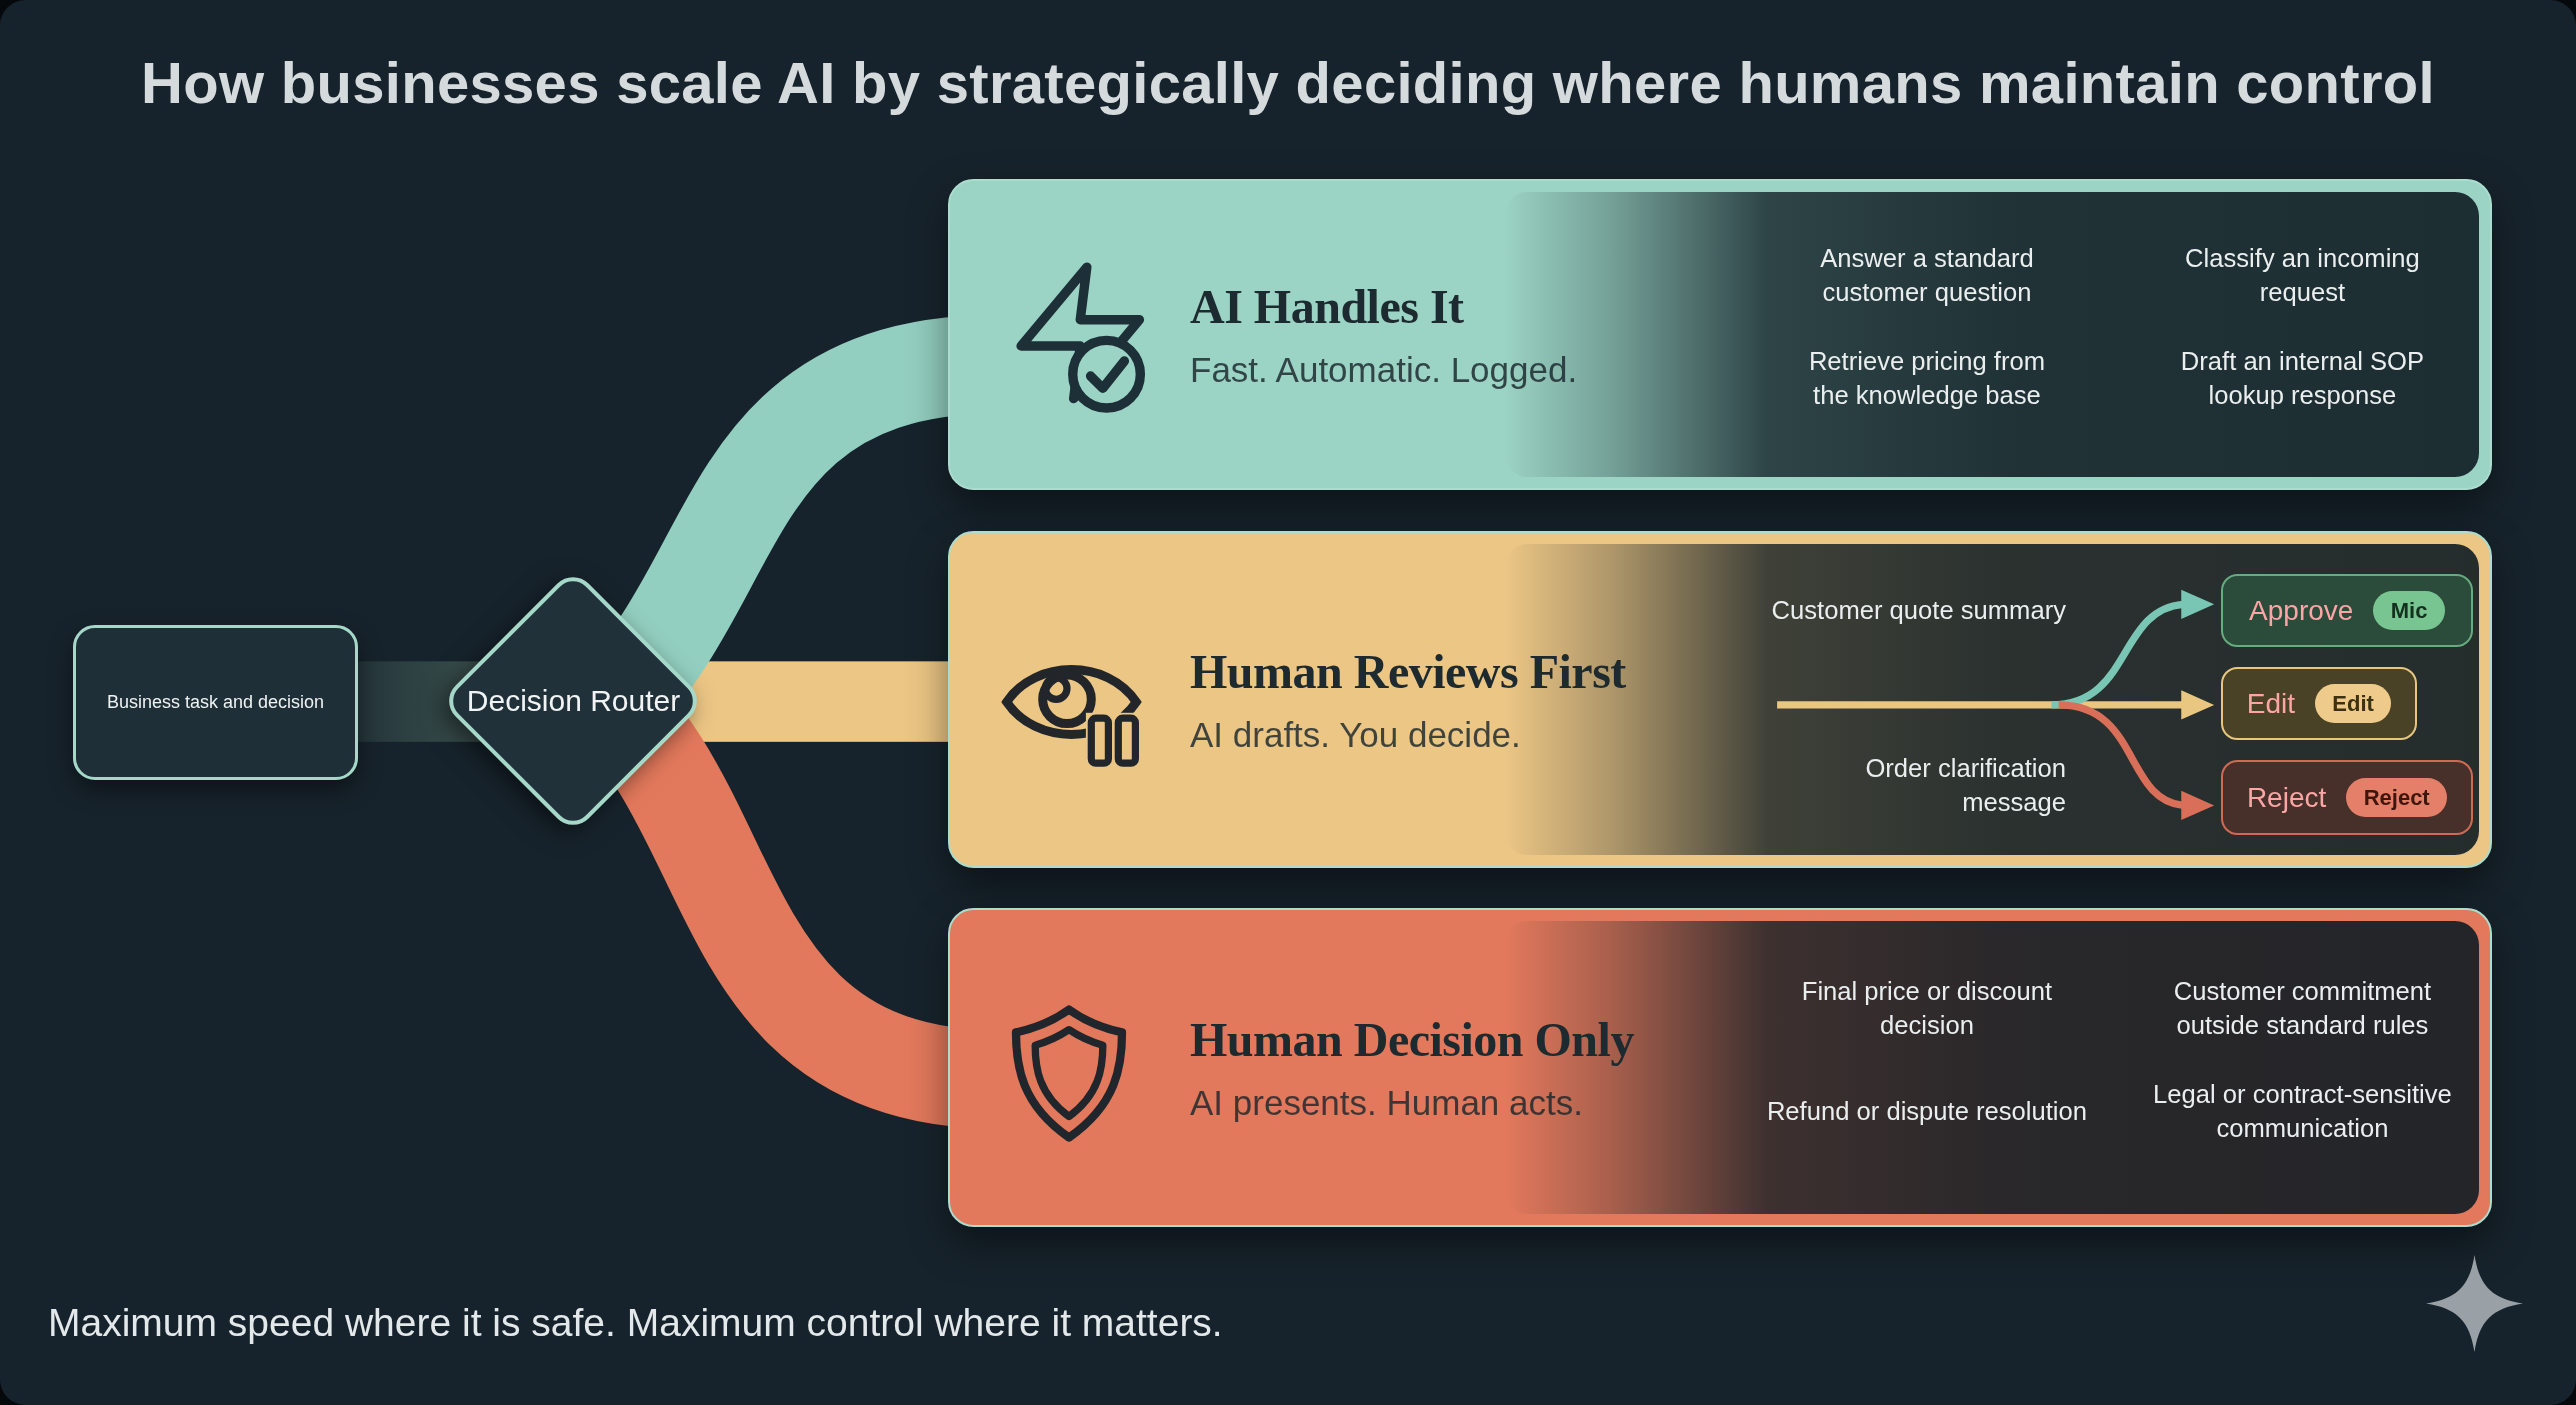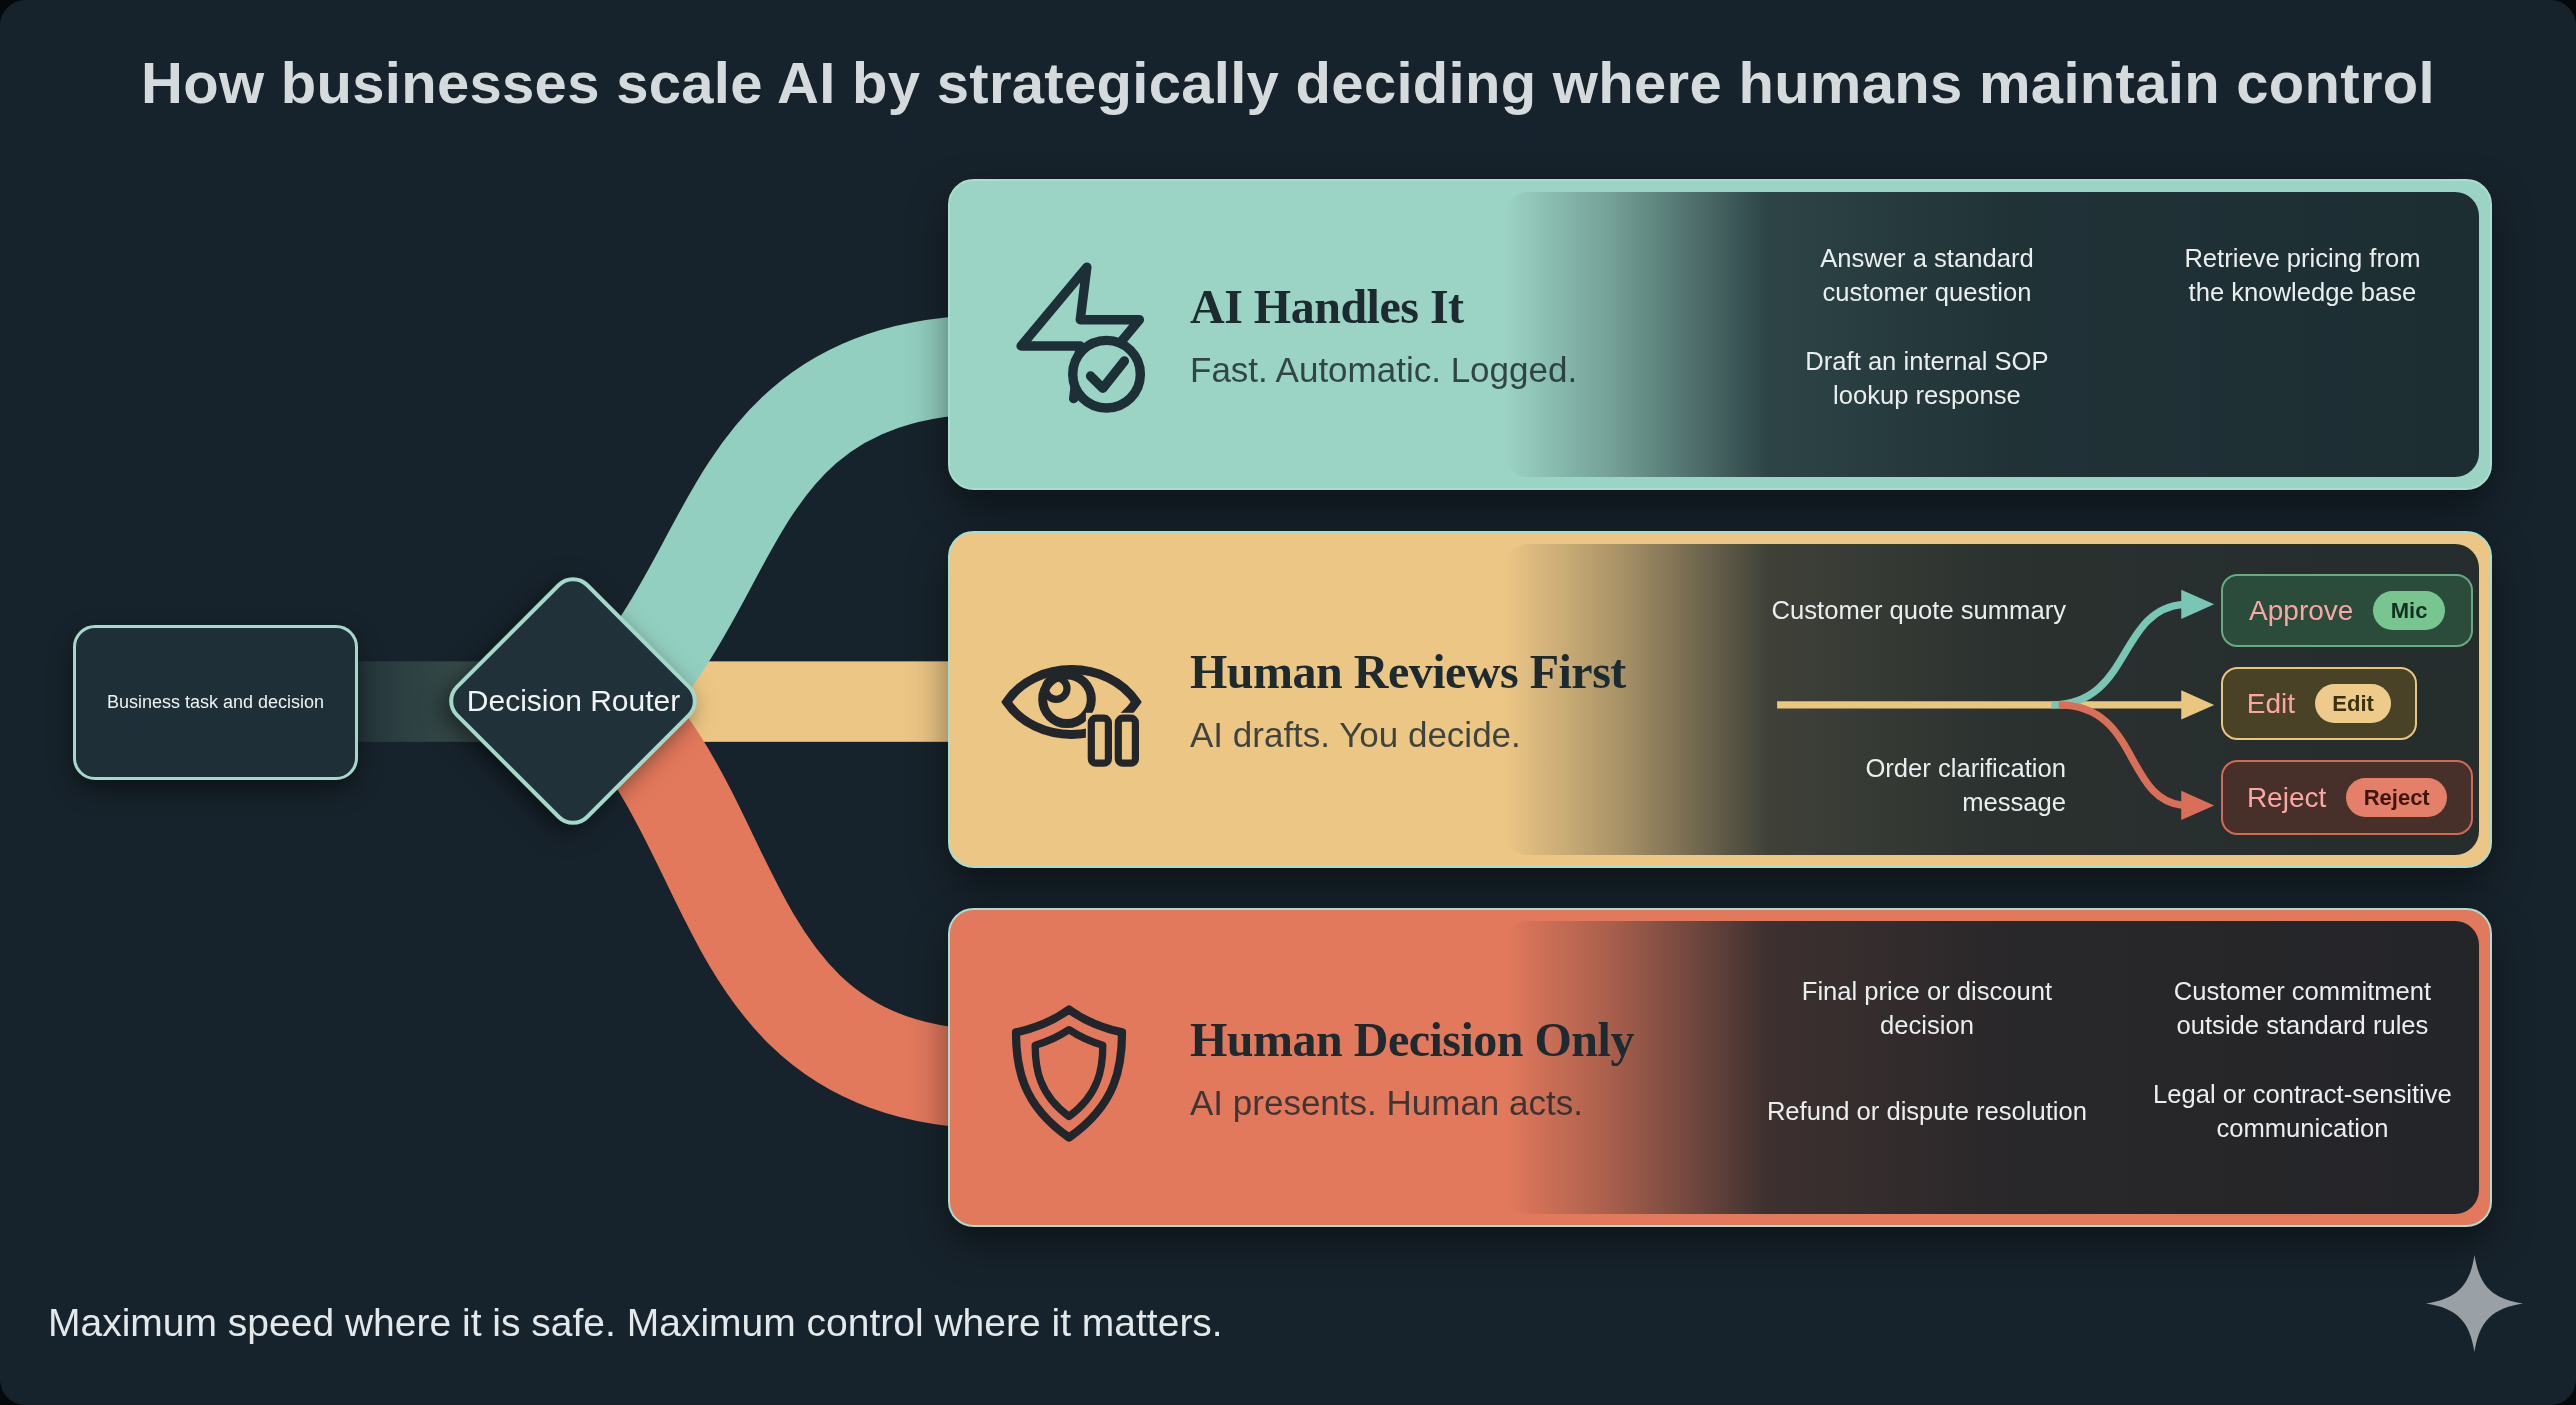--- a/index.html
+++ b/index.html
@@ -106,20 +106,21 @@
       <path d="M91 14 L21 98 L84 98 L77 154 L147 70 L84 70 Z" fill="none" stroke="#1d2f37" stroke-width="10" stroke-linejoin="round"></path>
       <circle cx="112" cy="128" r="36" fill="#9bd3c4" stroke="#1d2f37" stroke-width="10"></circle>
       <path d="M95 130 L108 143 L131 114" fill="none" stroke="#1d2f37" stroke-width="10" stroke-linecap="round" stroke-linejoin="round"></path>
     </svg>
     <div class="card-head">
       <div class="card-title">AI Handles It</div>
       <div class="card-sub">Fast. Automatic. Logged.</div>
     </div>
     <div class="grid">
       <div class="cell">Answer a standard customer question</div>
+      <div class="cell">Classify an incoming request</div>
       <div class="cell">Retrieve pricing from the knowledge base</div>
       <div class="cell">Draft an internal SOP lookup response</div>
     </div>
   </div>
 
   <div class="card card2">
     <div class="panel"></div>
     <svg class="icon icon-eye" width="145" height="135" viewBox="0 0 160 150">
       <path d="M8 70 C 40 22 120 22 152 70 C 120 118 40 118 8 70 Z" fill="none" stroke="#22262a" stroke-width="10"></path>
       <circle cx="75" cy="67" r="27" fill="none" stroke="#22262a" stroke-width="10"></circle>

